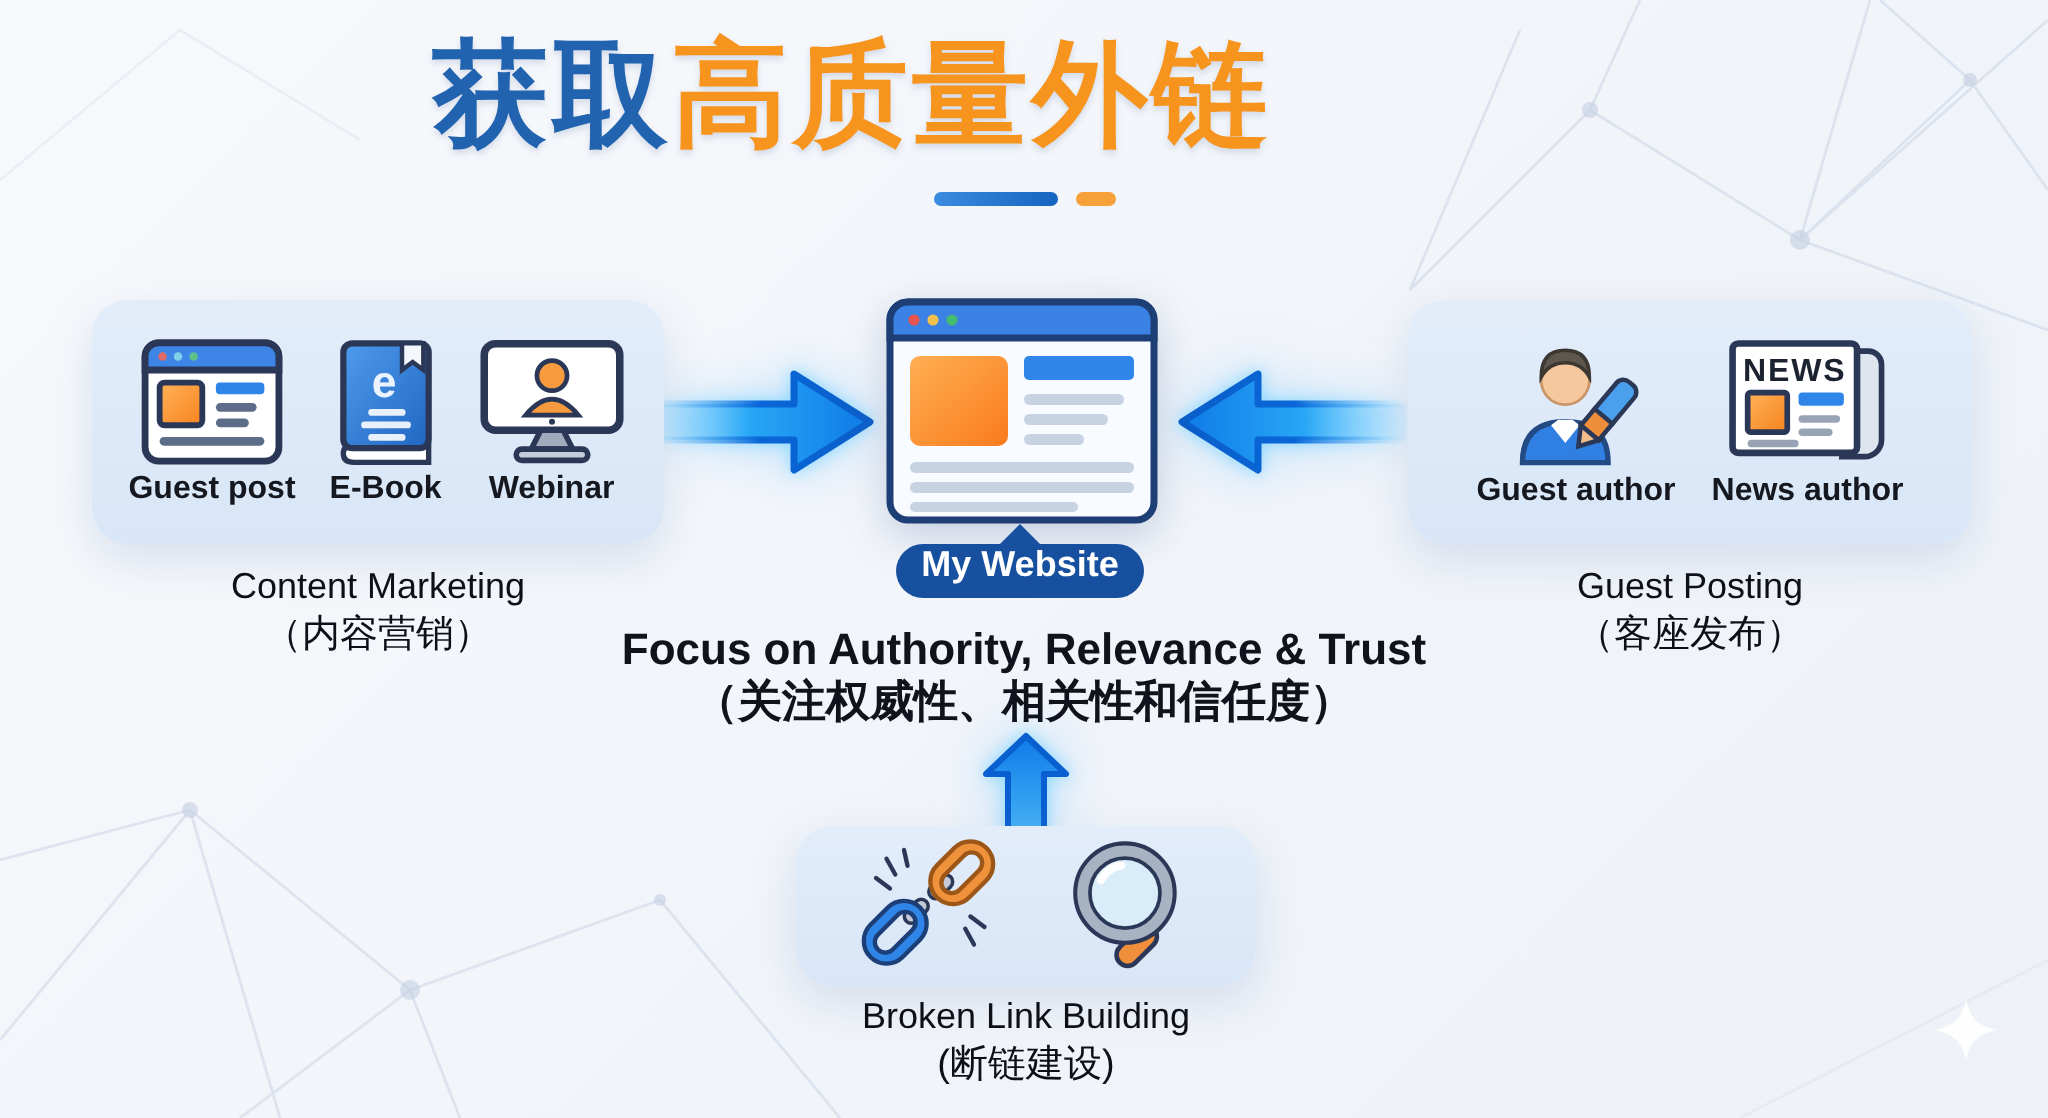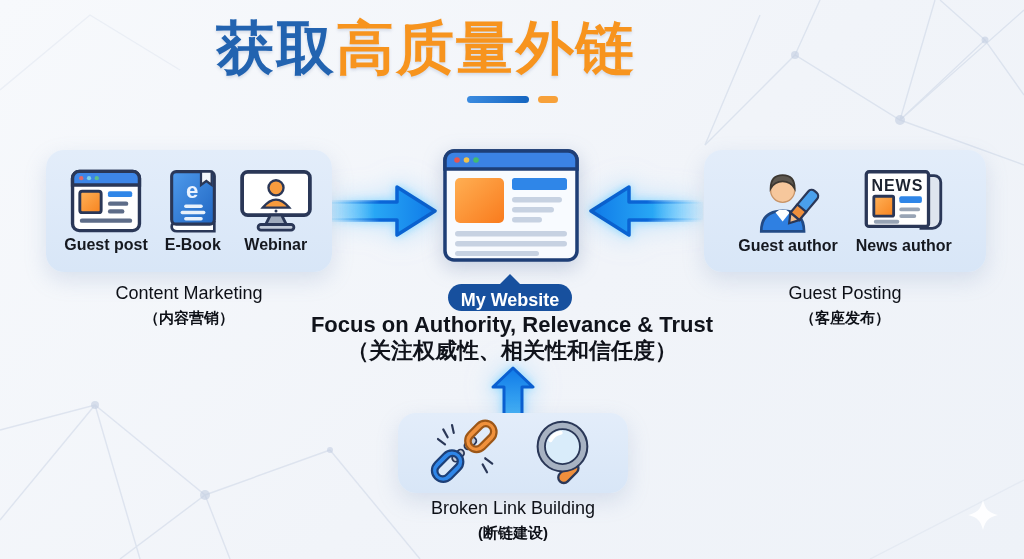--- a/index.html
+++ b/index.html
@@ -33,30 +33,30 @@
   }
   .card-left  { left:46px;  top:150px; width:286px; height:122px; gap:14px; }
   .card-right { left:704px; top:150px; width:282px; height:122px; gap:18px; }
   .card-bottom{ left:398px; top:413px; width:230px; height:80px;  gap:22px; }
   .card-item { display:flex; flex-direction:column; align-items:center; gap:3px; }
   .ic-label { font-size:16px; font-weight:700; color:#15181f; white-space:nowrap; }
 
   
   .caption { position:absolute; text-align:center; color:#0d1017; }
   .cap-en { font-size:18px; font-weight:400; line-height:25px; }
-  .cap-zh { font-size:15px; font-weight:700; line-height:24px; }
+  .cap-zh { font-size:19px; font-weight:400; line-height:24px; }
   .caption-left   { left:46px;  top:281px; width:286px; }
   .caption-right  { left:704px; top:281px; width:282px; }
   .caption-bottom { left:363px; top:496px; width:300px; }
 
   
   .browser { position:absolute; left:443px; top:149px;
     filter:drop-shadow(0 6px 10px rgba(90,115,165,.3)); }
-  .pill { position:absolute; left:448px; top:284px; width:124px; height:27px;
-    background:#17509e; border-radius:14px; display:flex; align-items:flex-end; justify-content:center; }
+  .pill { position:absolute; left:448px; top:272px; width:124px; height:27px;
+    background:#17509e; border-radius:14px; display:flex; align-items:flex-start; justify-content:center; }
   .pill span { color:#ffffff; font-size:18px; font-weight:700; }
   .pill::before { content:""; position:absolute; top:-10px; left:50%; margin-left:-11px;
     border-left:11px solid transparent; border-right:11px solid transparent;
     border-bottom:11px solid #17509e; }
   .focus { position:absolute; left:0; top:312px; width:1024px; text-align:center; color:#10131b; }
   .focus .f-en { font-size:22px; font-weight:800; line-height:26px; }
   .focus .f-zh { font-size:22px; font-weight:700; line-height:26px; }
 
   
   .arrow { position:absolute;

